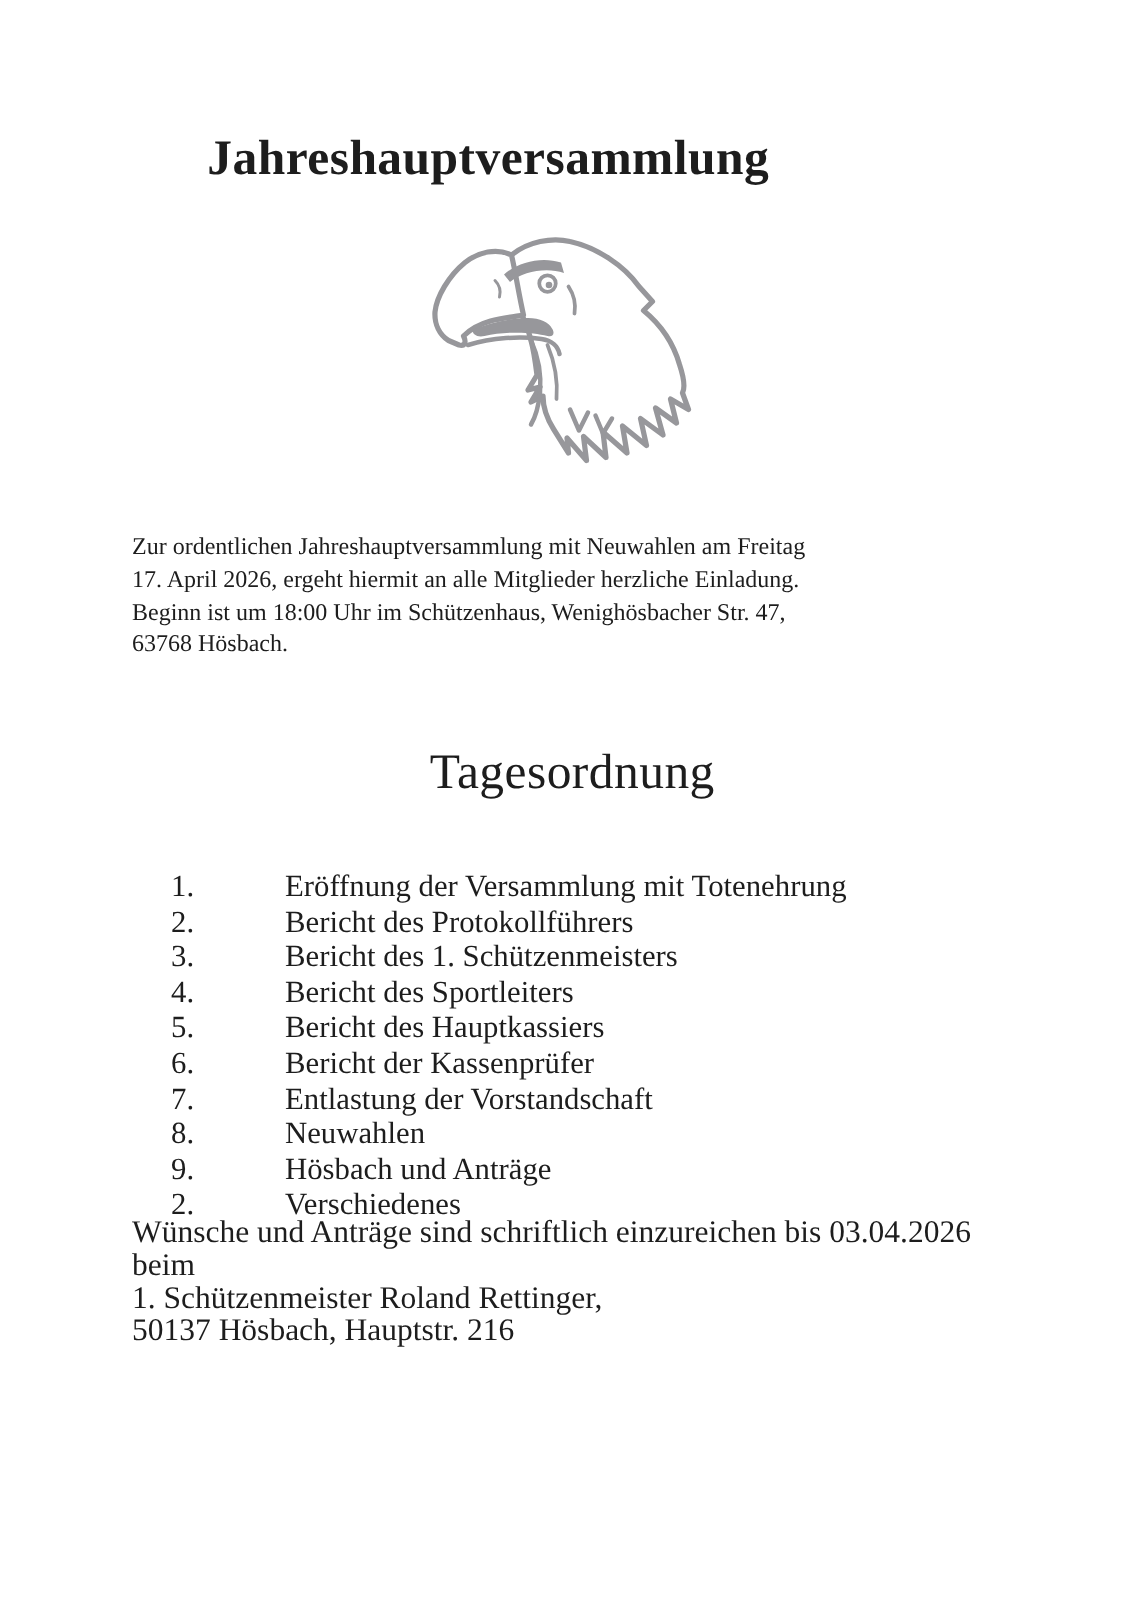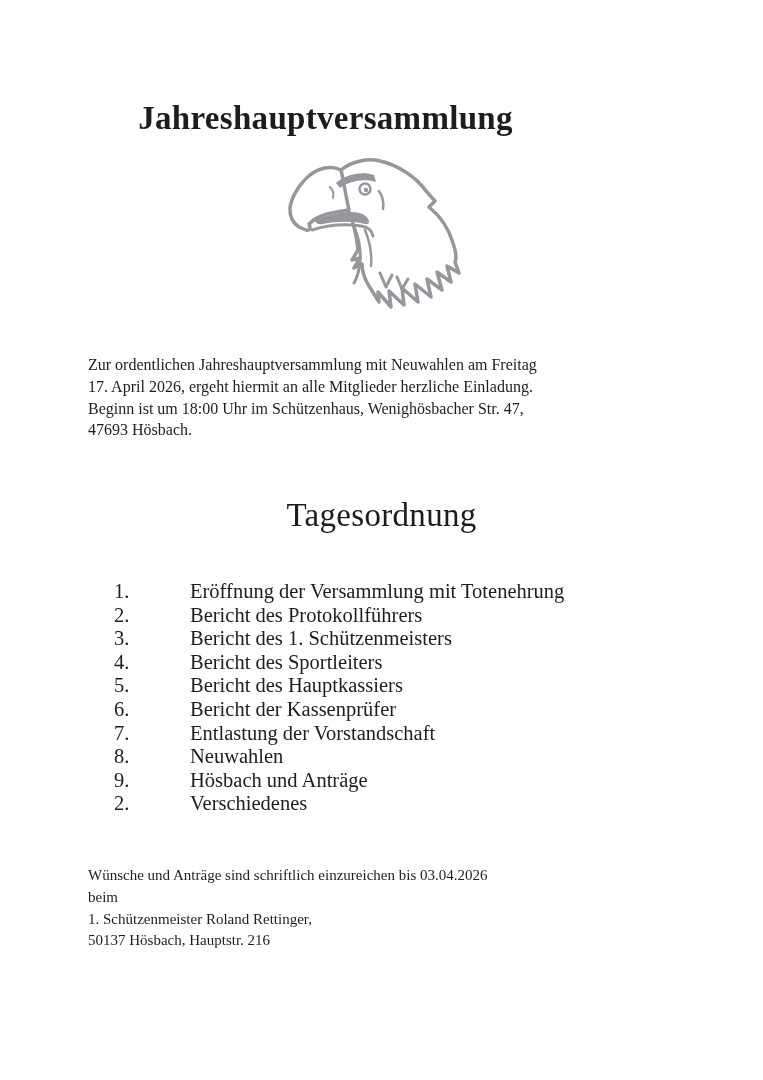--- a/index.html
+++ b/index.html
@@ -6,21 +6,21 @@
   .page {
     position:relative;
     width:763px; height:1080px;
     margin:0 auto;
     background:#ffffff;
     font-family:"Liberation Serif", serif;
     color:#1d1d1d;
     overflow:hidden;
   }
   .doc-title {
-    position:absolute; top:100px; left:0; width:651px;
+    position:absolute; top:88px; left:0; width:651px;
     text-align:center;
     font-size:33px; font-weight:bold;
     letter-spacing:0.3px;
   }
   .eagle-wrap {
     position:absolute; top:155px; left:284px;
     width:195px; height:175px;
   }
   .intro {
     position:absolute; top:354px; left:88px;
@@ -34,22 +34,22 @@
     letter-spacing:0.3px;
   }
   .agenda {
     position:absolute; top:580px; left:114px;
     font-size:20.5px; line-height:23.6px;
   }
   .agenda-row { display:flex; }
   .agenda-num { width:76px; flex:0 0 76px; }
   .agenda-label { white-space:nowrap; }
   .closing {
-    position:absolute; top:865px; left:88px;
-    font-size:15px; line-height:21.8px;
+    position:absolute; top:811px; left:88px;
+    font-size:21px; line-height:21.8px;
     white-space:nowrap;
   }
 </style>
 </head>
 <body>
 
 <div class="page">
 
   <h1 class="doc-title" style="margin:0;">Jahreshauptversammlung</h1>
 
@@ -103,21 +103,21 @@
         <circle cx="81" cy="34" r="5.5" stroke-width="2.5" fill="#ffffff"></circle>
         <circle cx="82" cy="35" r="2.2" fill="#97979b" stroke="none"></circle>
       </g>
     </svg>
   </div>
 
   <div class="intro">
     <div>Zur ordentlichen Jahreshauptversammlung mit Neuwahlen am Freitag</div>
     <div>17. April 2026, ergeht hiermit an alle Mitglieder herzliche Einladung.</div>
     <div>Beginn ist um 18:00 Uhr im Schützenhaus, Wenighösbacher Str. 47,</div>
-    <div>47693 Hösbach.</div>
+    <div>63768 Hösbach.</div>
   </div>
 
   <h2 class="section-heading" style="margin:0;">Tagesordnung</h2>
 
   <div class="agenda">
     <div class="agenda-row">
       <span class="agenda-num">1.</span>
       <span class="agenda-label">Eröffnung der Versammlung mit Totenehrung</span>
     </div>
     <div class="agenda-row">

